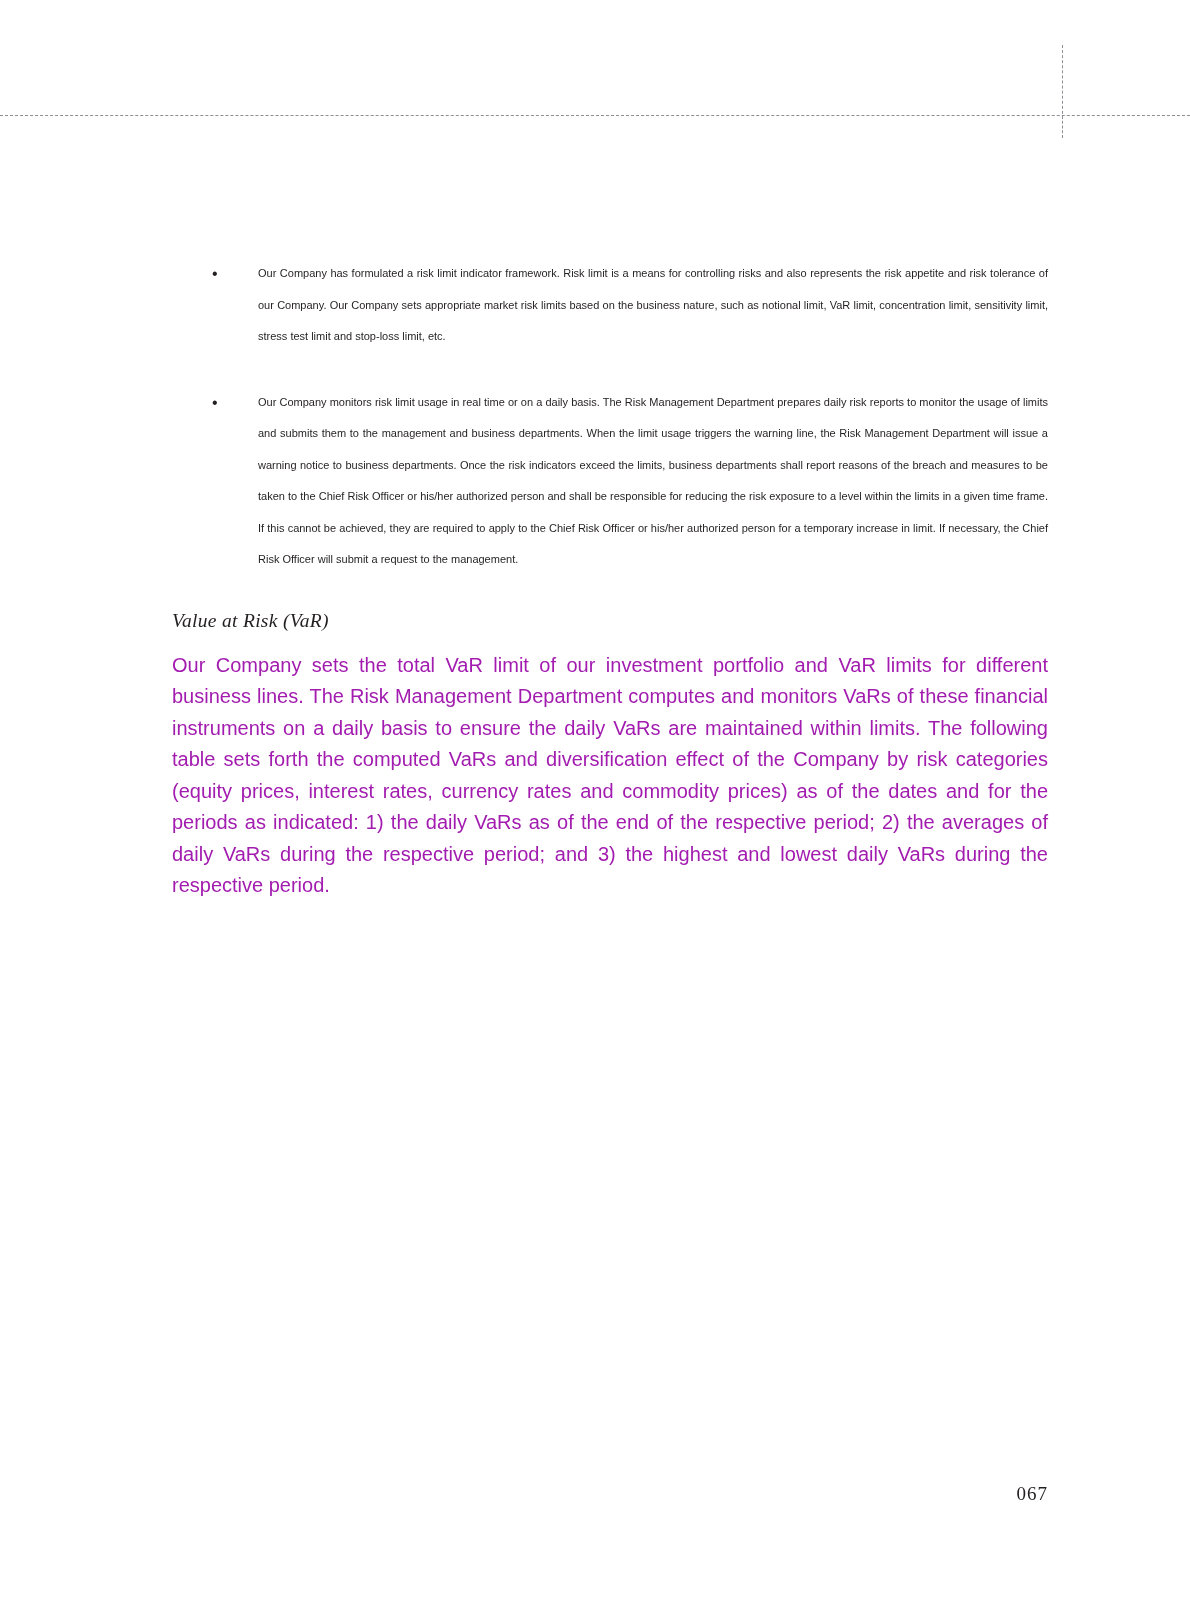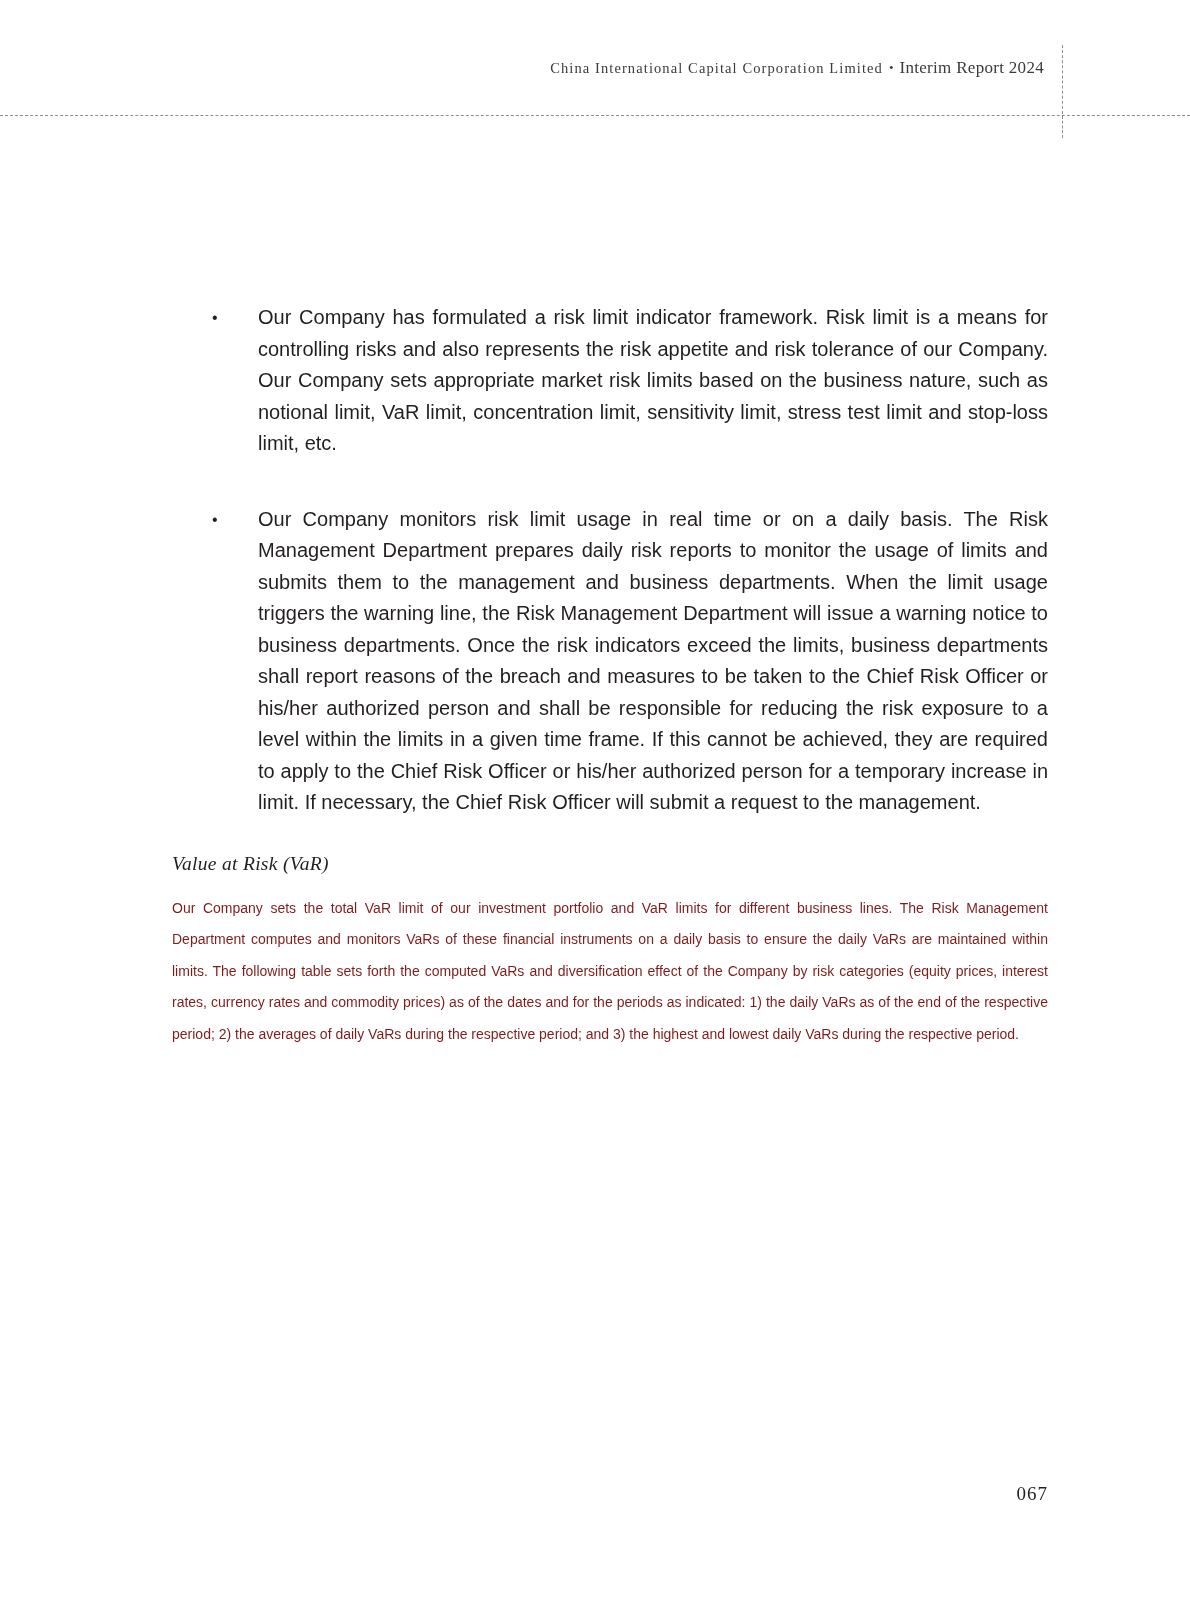--- a/index.html
+++ b/index.html
@@ -85,44 +85,43 @@
   }
   .bullet-mark {
     position: absolute;
     left: 40px;
     top: 0;
     font-size: 16px;
     line-height: 31.5px;
     color: #231f20;
   }
   .bullet-text {
-    font-size: 20px;
+    font-size: 11px;
     line-height: 31.5px;
     text-align: justify;
     text-justify: inter-word;
     color: #231f20;
-    margin-top: 44px;
   }
 
   .subhead {
     font-family: "Liberation Serif", serif;
     font-style: italic;
     font-size: 19.5px;
     letter-spacing: 0.3px;
     color: #231f20;
     margin-top: 26px;
     margin-bottom: 18px;
   }
 
   .para {
-    font-size: 14px;
+    font-size: 20px;
     line-height: 31.5px;
     text-align: justify;
     text-justify: inter-word;
-    color: #7f1d1d;
+    color: #a21caf;
   }
 
   
   .folio {
     position: absolute;
     left: 0;
     top: 1483px;
     width: 1190px;
     text-align: right;
     padding-right: 142px;
@@ -131,23 +130,20 @@
     font-size: 19px;
     letter-spacing: 1px;
     color: #231f20;
   }
 </style>
 </head>
 <body>
 
 <div class="page">
 
-  <div class="header">
-    <span class="header-company">China International Capital Corporation Limited</span><span class="header-sep">•</span><span class="header-report">Interim Report 2024</span>
-  </div>
 
   <div class="rule"></div>
   <div class="tick tick-a"></div>
   <div class="tick tick-b"></div>
 
   <div class="content">
 
     <div class="bullet-item">
       <span class="bullet-mark">•</span>
       <div class="bullet-text">Our Company has formulated a risk limit indicator framework. Risk limit is a means for controlling risks and also represents the risk appetite and risk tolerance of our Company. Our Company sets appropriate market risk limits based on the business nature, such as notional limit, VaR limit, concentration limit, sensitivity limit, stress test limit and stop-loss limit, etc.</div>

